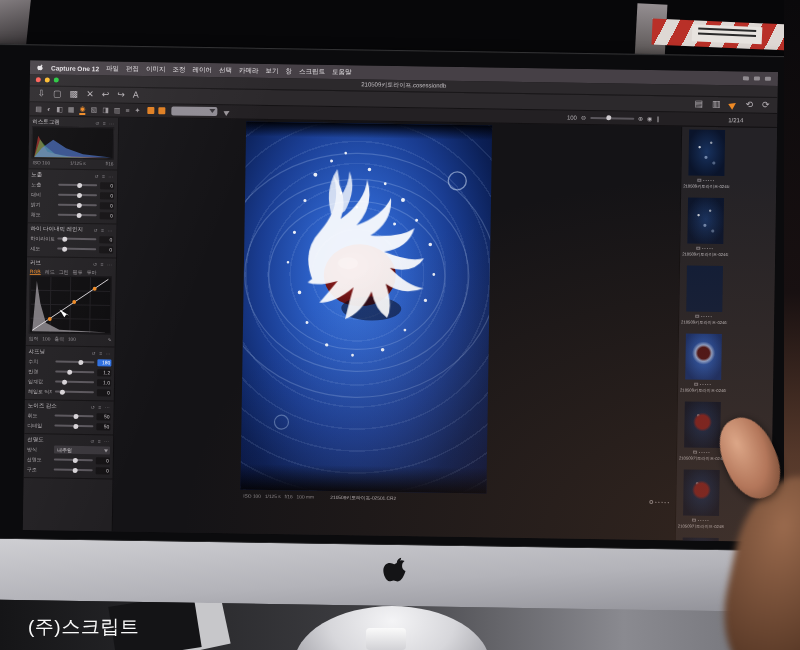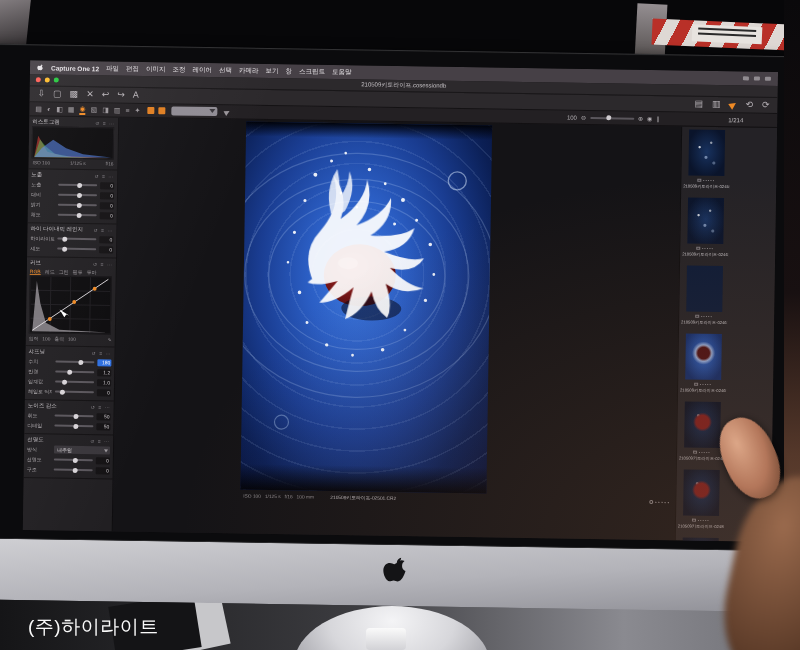--- a/index.html
+++ b/index.html
@@ -579,14 +579,14 @@
         <path d="M12 7c2-3 5-3 7-2-1 1-2 2-2 4 0 3 2 4 3 4.5-1 4-3.5 9-6.5 9-1.5 0-2-.8-3.5-.8s-2.2.8-3.6.8C3.5 22.5 1 17 1 13.2 1 9 3.8 6.8 6.5 6.8 8 6.8 9.5 7.8 10.4 7.8c.5 0 1-.4 1.6-.8z" fill="#141416"></path>
         <path d="M12.5 6c.2-2 1.8-3.6 3.6-3.8.1 2-1.6 3.8-3.6 3.8z" fill="#141416"></path>
       </svg>
     </div>
   </div>
 
   <div class="right-edge"></div>
   <div class="hand"></div>
   <div class="finger"></div>
 
-  <div class="watermark">(주)하이라이트</div>
+  <div class="watermark">(주)스크립트</div>
 </div>
 
 </body></html>

